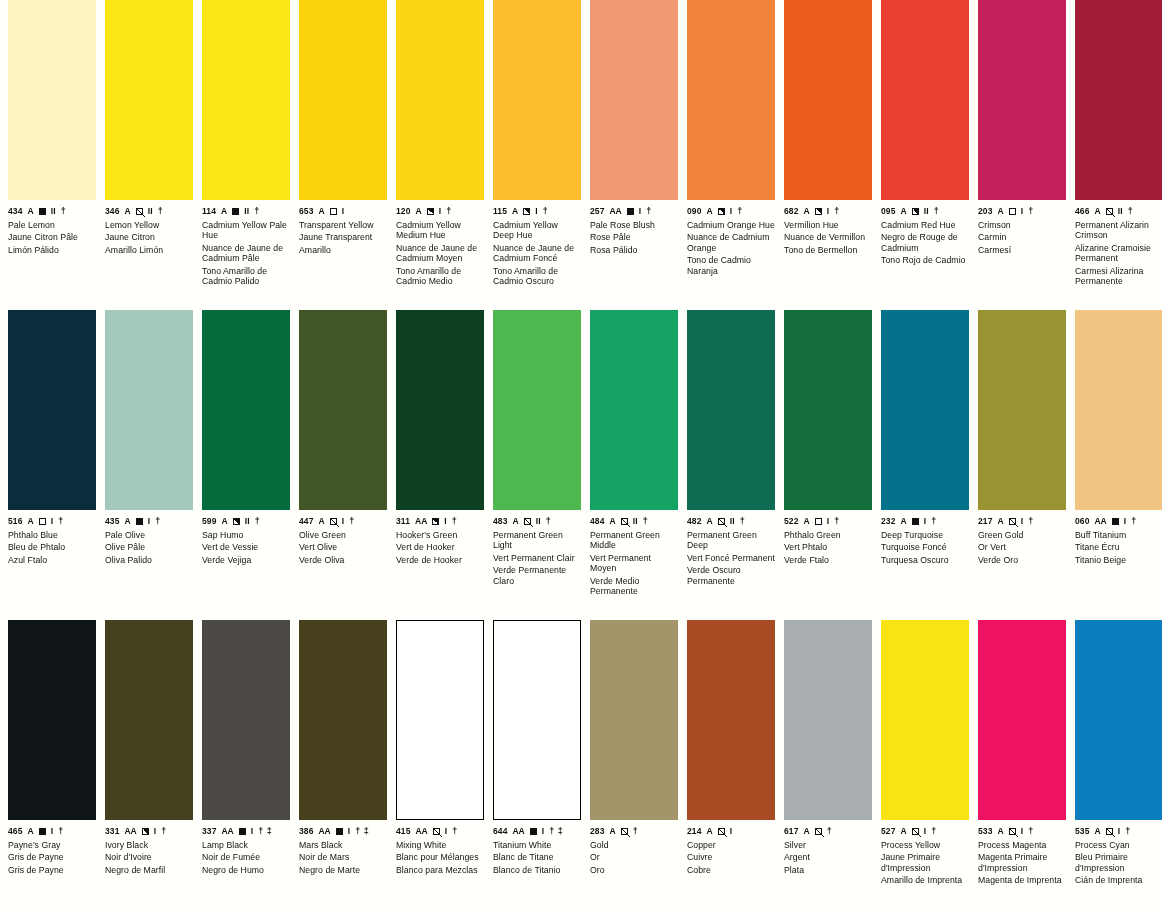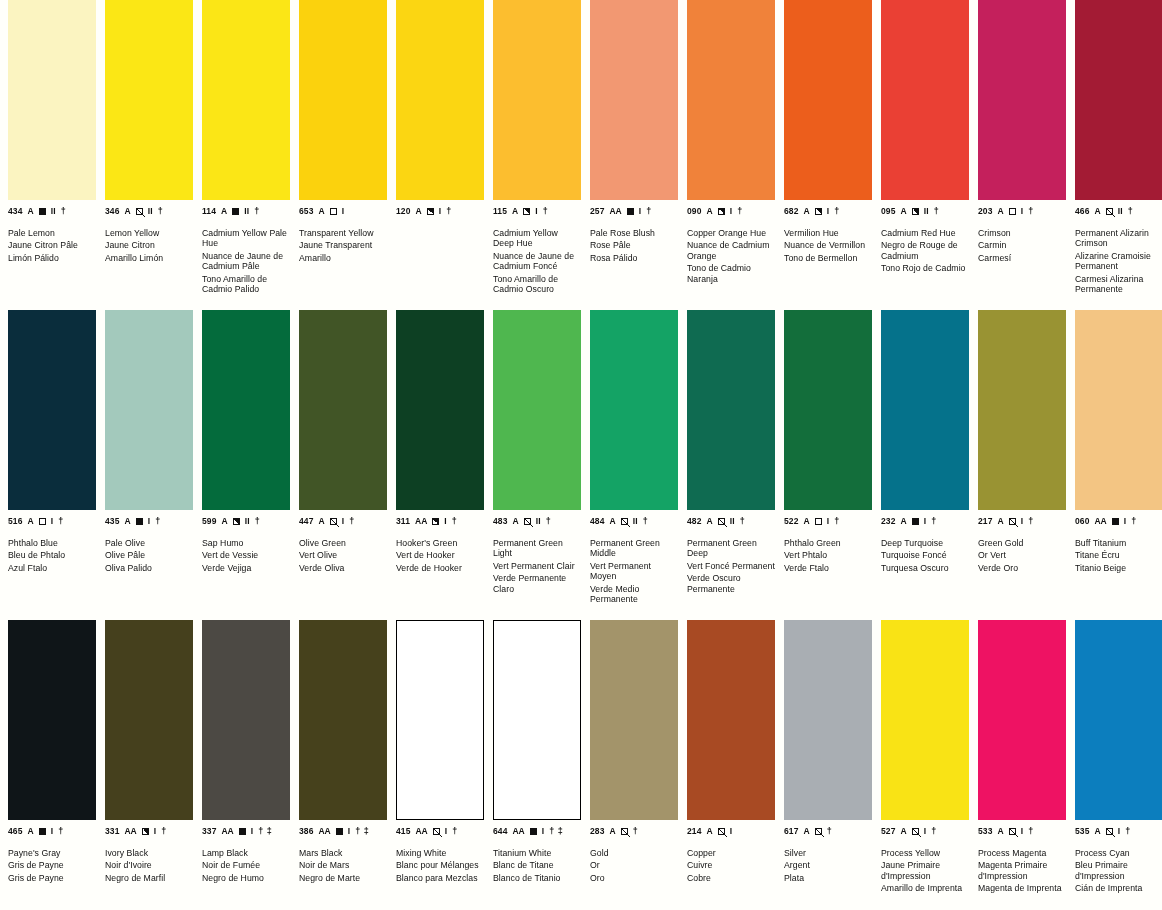--- a/index.html
+++ b/index.html
@@ -93,21 +93,21 @@
   .op.diag{background:#fff;}
   .op.diag::after{
     content:"";
     position:absolute;
     left:-1px;top:-1px;
     width:9px;height:9px;
     background:linear-gradient(to top right,transparent calc(50% - 0.6px),#111 calc(50% - 0.6px),#111 calc(50% + 0.6px),transparent calc(50% + 0.6px));
   }
 
   .names{
-    margin-top:11px;
+    margin-top:3px;
     display:flex;
     flex-direction:column;
   }
   .nm{
     font-size:8.7px;
     line-height:10.4px;
     color:#111;
     letter-spacing:0.05px;
   }
   .nm.en{margin-bottom:2px;}
@@ -180,20 +180,25 @@
       </div>
       <div class="cell">
         <div class="swatch" style="background: rgb(251, 214, 18);"></div>
         <div class="meta">
           <span class="code">120</span>
           <span class="series">A</span>
           <span class="op half"></span>
           <span class="lf">I</span>
           <span class="dagger">†</span>
         </div>
+        <div class="names">
+          <div class="nm en">Cadmium Yellow Medium Hue</div>
+          <div class="nm fr">Nuance de Jaune de Cadmium Moyen</div>
+          <div class="nm es">Tono Amarillo de Cadmio Medio</div>
+        </div>
       </div>
       <div class="cell">
         <div class="swatch" style="background: rgb(252, 190, 47);"></div>
         <div class="meta">
           <span class="code">115</span>
           <span class="series">A</span>
           <span class="op half"></span>
           <span class="lf">I</span>
           <span class="dagger">†</span>
         </div>
@@ -221,21 +226,21 @@
       <div class="cell">
         <div class="swatch" style="background: rgb(240, 130, 58);"></div>
         <div class="meta">
           <span class="code">090</span>
           <span class="series">A</span>
           <span class="op half"></span>
           <span class="lf">I</span>
           <span class="dagger">†</span>
         </div>
         <div class="names">
-          <div class="nm en">Copper Orange Hue</div>
+          <div class="nm en">Cadmium Orange Hue</div>
           <div class="nm fr">Nuance de Cadmium Orange</div>
           <div class="nm es">Tono de Cadmio Naranja</div>
         </div>
       </div>
       <div class="cell">
         <div class="swatch" style="background: rgb(236, 94, 28);"></div>
         <div class="meta">
           <span class="code">682</span>
           <span class="series">A</span>
           <span class="op half"></span>

